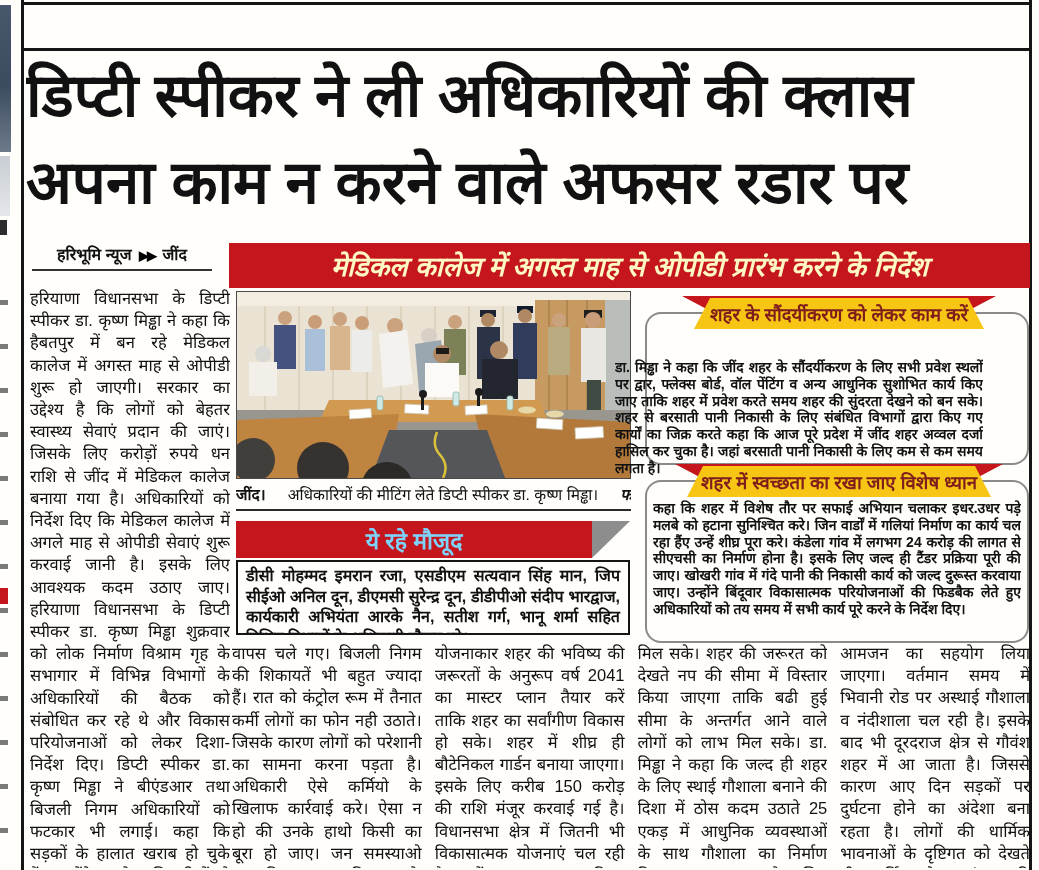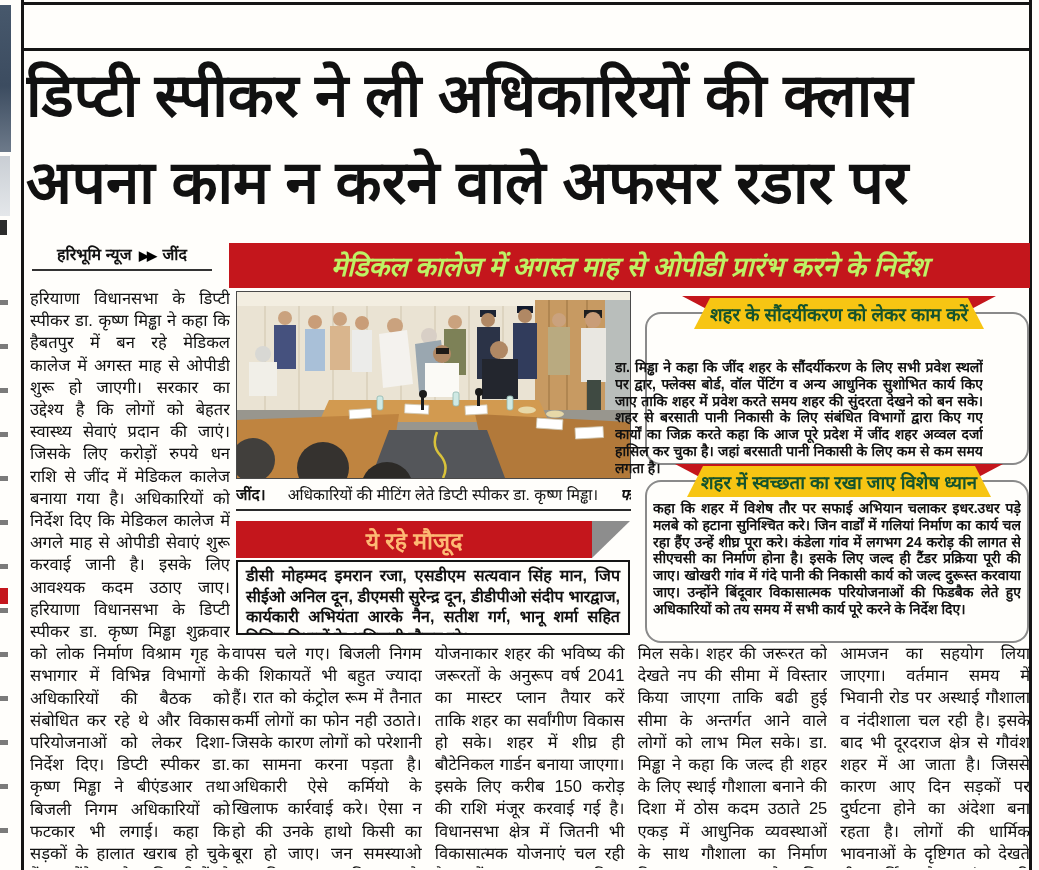--- a/index.html
+++ b/index.html
@@ -19,44 +19,44 @@
   .h-rule{height:3px;background:#151515;}
   .thin-rule{height:2px;background:#2a2a2a;}
 
   .kicker{left:26px;top:7px;width:1001px;text-align:center;font-size:31px;font-weight:bold;letter-spacing:.5px;white-space:nowrap;overflow:hidden;}
   .headline{left:26px;top:52px;width:1001px;text-align:left;font-weight:bold;overflow:hidden;}
   .headline .hl-line{font-size:60px;line-height:87px;white-space:nowrap;}
 
   .byline{left:32px;top:243px;width:180px;text-align:center;font-size:16px;font-weight:bold;padding-bottom:4px;border-bottom:2px solid #333;white-space:nowrap;}
   .byline .arrows{color:#000;font-size:13px;letter-spacing:-2px;padding:0 3px;}
 
-  .banner{left:229px;top:243px;width:801px;height:45px;background:#c4161c;color:#bef264;display:flex;align-items:center;justify-content:center;font-size:27px;font-weight:bold;font-style:italic;white-space:nowrap;overflow:hidden;}
+  .banner{left:229px;top:243px;width:801px;height:45px;background:#c4161c;color:#fef9c3;display:flex;align-items:center;justify-content:center;font-size:27px;font-weight:bold;font-style:italic;white-space:nowrap;overflow:hidden;}
 
   .news-col{font-size:16.5px;line-height:22.2px;text-align:justify;overflow:hidden;word-spacing:1px;}
   .col1{left:30px;top:287px;width:200px;height:581px;}
 
   .photo{left:236px;top:291px;width:395px;height:188px;border:1px solid #4a4a4a;box-sizing:border-box;overflow:hidden;background:#e9e2d2;}
   .caption{left:236px;top:483px;width:395px;display:flex;align-items:center;gap:22px;font-size:15.5px;white-space:nowrap;overflow:hidden;}
   .caption .lead{font-weight:bold;}
   .caption .credit{margin-left:auto;font-weight:bold;font-style:italic;}
   .caption-rule{left:236px;top:509px;width:395px;}
 
   .present-title{left:236px;top:521px;width:395px;height:37px;}
-  .pt-red{position:absolute;left:0;top:0;width:356px;height:37px;background:#c4161c;color:#fdba74;display:flex;align-items:center;justify-content:center;font-size:23px;font-weight:bold;}
+  .pt-red{position:absolute;left:0;top:0;width:356px;height:37px;background:#c4161c;color:#7dd3fc;display:flex;align-items:center;justify-content:center;font-size:23px;font-weight:bold;}
   .pt-fold{position:absolute;left:356px;top:0;width:38px;height:37px;background:#8d8d8d;clip-path:polygon(0 0,100% 0,0 100%);}
   .present-body{left:236px;top:560px;width:394px;height:75px;border:2px solid #151515;box-sizing:border-box;padding:4px 8px;font-weight:bold;font-size:16px;line-height:20.5px;text-align:justify;overflow:hidden;}
 
   .hl-box{border:2px solid #8a8a8a;border-radius:16px;box-sizing:border-box;background:#fffefb;}
   .sec1-box{left:645px;top:312px;width:384px;height:153px;}
   .sec2-box{left:645px;top:480px;width:384px;height:163px;}
   .ribbon{height:31px;}
   .sec1-ribbon{left:694px;top:296px;width:290px;}
   .sec2-ribbon{left:687px;top:464px;width:304px;}
   .ribbon-red{position:absolute;left:-12px;right:-12px;top:0;height:18px;background:#c4161c;clip-path:polygon(0 0,100% 0,calc(100% - 34px) 100%,34px 100%);}
-  .ribbon-yellow{position:absolute;left:0;right:0;top:2px;bottom:-2px;background:#f7c513;clip-path:polygon(16px 0,calc(100% - 16px) 0,100% 100%,0 100%);display:flex;align-items:center;justify-content:center;font-size:18.5px;font-weight:bold;color:#14532d;white-space:nowrap;}
+  .ribbon-yellow{position:absolute;left:0;right:0;top:2px;bottom:-2px;background:#f7c513;clip-path:polygon(16px 0,calc(100% - 16px) 0,100% 100%,0 100%);display:flex;align-items:center;justify-content:center;font-size:18.5px;font-weight:bold;color:#7f1d1d;white-space:nowrap;}
   .sec-body{font-size:14px;font-weight:600;line-height:16.8px;text-align:justify;overflow:hidden;}
   .sec1-body{left:615px;top:331px;width:368px;height:128px;margin-top:28px;}
   .sec2-body{left:653px;top:500px;width:368px;height:137px;}
 
   .bottom-grid{left:232px;top:642px;width:798px;height:226px;display:grid;grid-template-columns:repeat(4,1fr);column-gap:13px;overflow:hidden;}
   .bottom-grid .news-col{height:226px;}
 </style>
 </head>
 <body>
 

